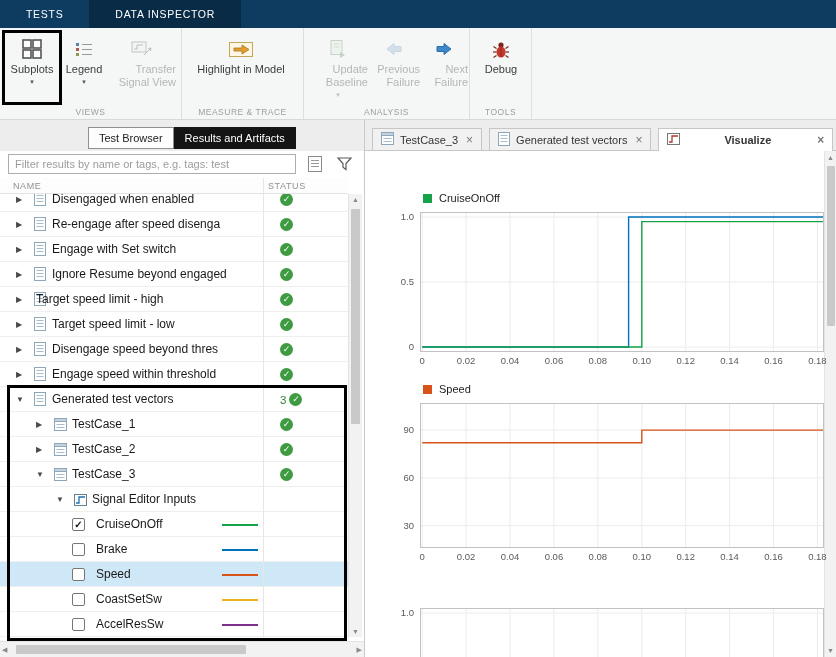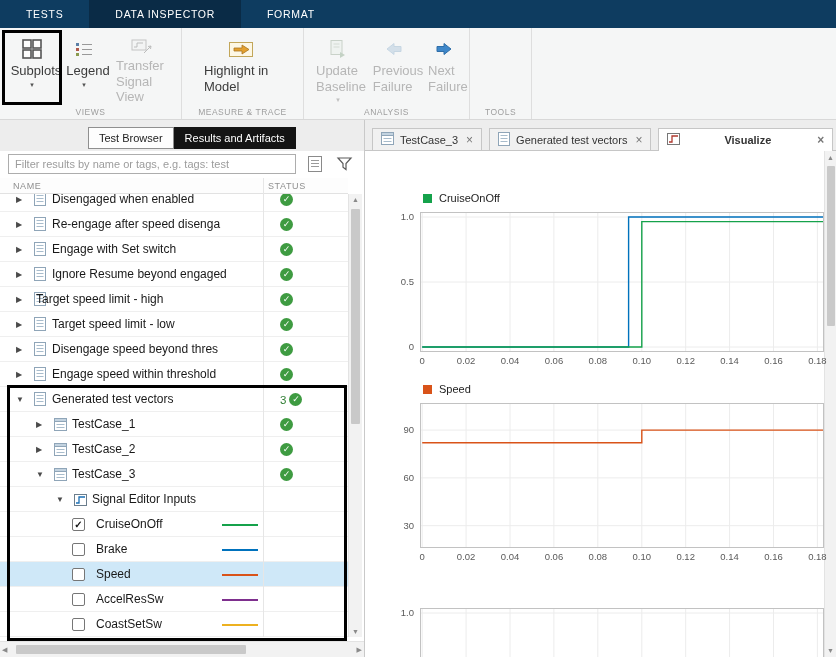--- a/index.html
+++ b/index.html
@@ -12,21 +12,21 @@
   .rtab{padding:0 26px;line-height:28px;font-size:10.5px;color:#fff;letter-spacing:.7px;}
   .rtab.active{background:#0a2b46;}
 
   
   .toolbar{position:absolute;top:28px;left:0;width:836px;height:92px;background:#f5f6f6;
            border-bottom:1px solid #d8d8d8;display:flex;}
   .tgroup{position:relative;height:100%;border-right:1px solid #dedede;padding:5px 0 14px;}
   .tbuttons{display:flex;height:72px;}
   .tbtn{display:flex;flex-direction:column;align-items:center;padding-top:2px;}
   .ticon{height:28px;display:flex;align-items:center;justify-content:center;}
-  .tlabel{font-size:13px;color:#3c3c3c;text-align:left;line-height:1.2;margin-left:8px;}
+  .tlabel{font-size:11px;color:#3c3c3c;text-align:right;line-height:1.2;}
   .tbtn.disabled .tlabel{color:#b6b6b6;}
   .tbtn.disabled .ticon{opacity:.45;}
   .dd-arrow{font-size:7px;color:#555;line-height:1;margin-top:2px;}
   .tbtn.disabled .dd-arrow{color:#c0c0c0;}
   .glabel{position:absolute;bottom:2px;left:0;width:100%;text-align:center;font-size:8.5px;
           color:#9e9e9e;letter-spacing:.5px;}
 
   
   .tabstrip{position:absolute;top:120px;left:0;width:836px;height:31px;background:#ededed;}
   .tabstrip-line{position:absolute;top:150px;left:365px;width:471px;height:1px;background:#c6c6c6;}
@@ -87,21 +87,20 @@
   .anno{position:absolute;border:3px solid #000;pointer-events:none;z-index:60;}
 </style>
 </head>
 <body>
 
 <div id="app">
 
   <div class="ribbon">
     <div class="rtab">TESTS</div>
     <div class="rtab active">DATA INSPECTOR</div>
-    <div class="rtab">FORMAT</div>
   </div>
 
   <div class="toolbar">
     <div class="tgroup" style="width:182px;">
       <div class="tbuttons" style="padding-left:4px;">
         <div class="tbtn" style="width:56px;">
           <span class="ticon">
             <svg width="20" height="20">
                 <rect x="1" y="1" width="8" height="8" fill="#fdfdfd" stroke="#555" stroke-width="1.6"></rect>
                 <rect x="11" y="1" width="8" height="8" fill="#fdfdfd" stroke="#555" stroke-width="1.6"></rect>
@@ -183,20 +182,38 @@
                 <polygon points="17,8 10,2.5 10,5.5 3,5.5 3,10.5 10,10.5 10,13.5" fill="#3e87c9" stroke="#2f6ea8"></polygon>
               </svg>
           </span>
           <span class="tlabel">Next Failure</span>
         </div>
       </div>
       <div class="glabel">ANALYSIS</div>
     </div>
 
     <div class="tgroup" style="width:62px;">
+      <div class="tbuttons" style="padding-left:4px;">
+        <div class="tbtn" style="width:54px;">
+          <span class="ticon">
+            <svg width="18" height="19">
+                <circle cx="9" cy="5" r="2.6" fill="#7e221a"></circle>
+                <ellipse cx="9" cy="12" rx="4.6" ry="5.6" fill="#c4392c"></ellipse>
+                <line x1="9" y1="7" x2="9" y2="17" stroke="#8e2a20"></line>
+                <line x1="4.5" y1="8.5" x2="1.5" y2="6.5" stroke="#7e221a" stroke-width="1.2"></line>
+                <line x1="4.3" y1="12" x2="1" y2="12" stroke="#7e221a" stroke-width="1.2"></line>
+                <line x1="4.5" y1="15.5" x2="1.5" y2="17.5" stroke="#7e221a" stroke-width="1.2"></line>
+                <line x1="13.5" y1="8.5" x2="16.5" y2="6.5" stroke="#7e221a" stroke-width="1.2"></line>
+                <line x1="13.7" y1="12" x2="17" y2="12" stroke="#7e221a" stroke-width="1.2"></line>
+                <line x1="13.5" y1="15.5" x2="16.5" y2="17.5" stroke="#7e221a" stroke-width="1.2"></line>
+              </svg>
+          </span>
+          <span class="tlabel">Debug</span>
+        </div>
+      </div>
       <div class="glabel">TOOLS</div>
     </div>
 
     <div style="flex:1;"></div>
   </div>
 
   <div class="tabstrip"></div>
   <div class="tabstrip-line"></div>
 
   <div class="viewtabs">
@@ -432,27 +449,27 @@
           <span class="rlabel" style="left: 96px;">Brake</span>
           <span class="lsample" style="background: rgb(0, 114, 189);"></span>
         </div>
         <div class="lrow sel">
           <span class="cb" style="left: 72px;"></span>
           <span class="rlabel" style="left: 96px;">Speed</span>
           <span class="lsample" style="background: rgb(217, 83, 25);"></span>
         </div>
         <div class="lrow">
           <span class="cb" style="left: 72px;"></span>
+          <span class="rlabel" style="left: 96px;">CoastSetSw</span>
+          <span class="lsample" style="background: rgb(237, 177, 32);"></span>
+        </div>
+        <div class="lrow">
+          <span class="cb" style="left: 72px;"></span>
           <span class="rlabel" style="left: 96px;">AccelResSw</span>
           <span class="lsample" style="background: rgb(126, 47, 142);"></span>
-        </div>
-        <div class="lrow">
-          <span class="cb" style="left: 72px;"></span>
-          <span class="rlabel" style="left: 96px;">CoastSetSw</span>
-          <span class="lsample" style="background: rgb(237, 177, 32);"></span>
         </div>
       </div>
   </div>
 
   <div class="sb sb-v" style="left:348px;top:194px;width:14px;height:443px;">
     <div class="sb-arr" style="top:2px;width:100%;">▲</div>
     <div class="sb-thumb" style="left:2px;top:15px;width:9px;height:215px;"></div>
     <div class="sb-arr" style="bottom:2px;width:100%;">▼</div>
   </div>
 

